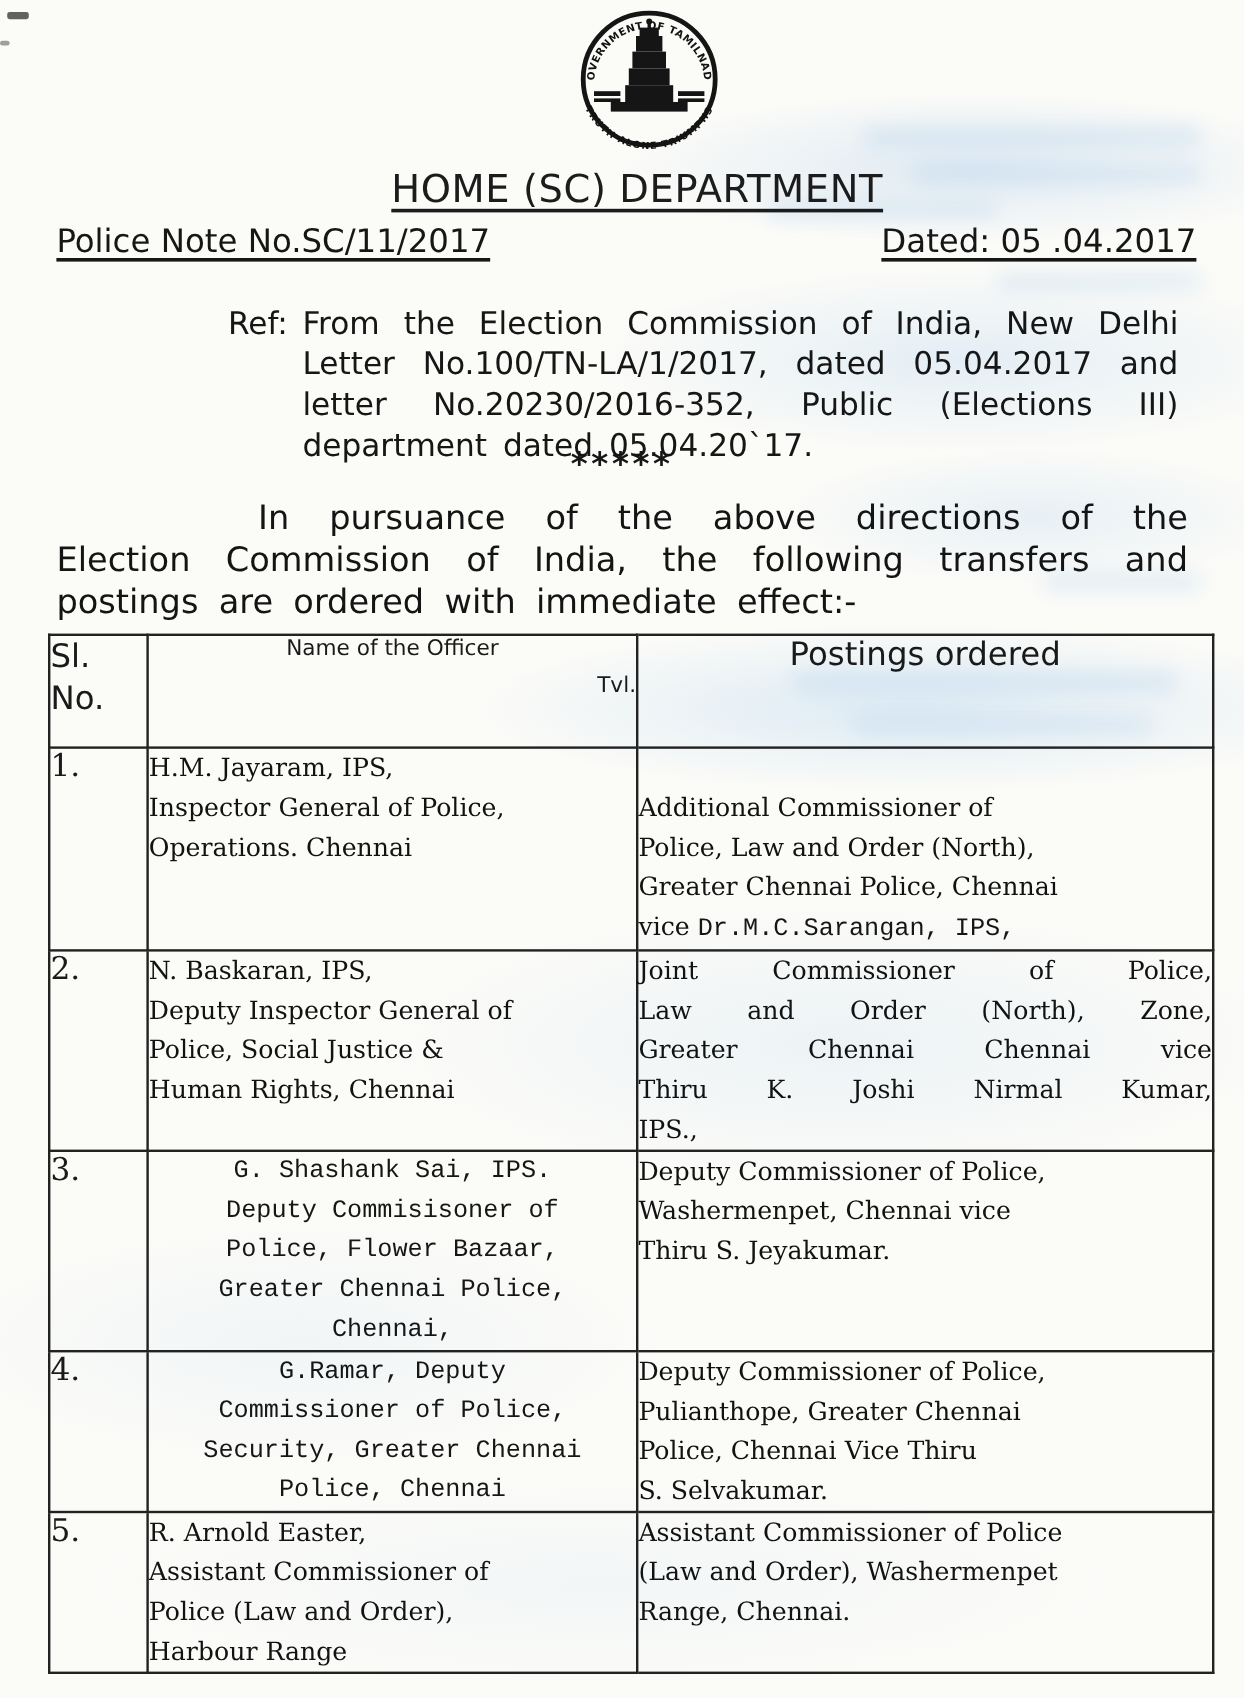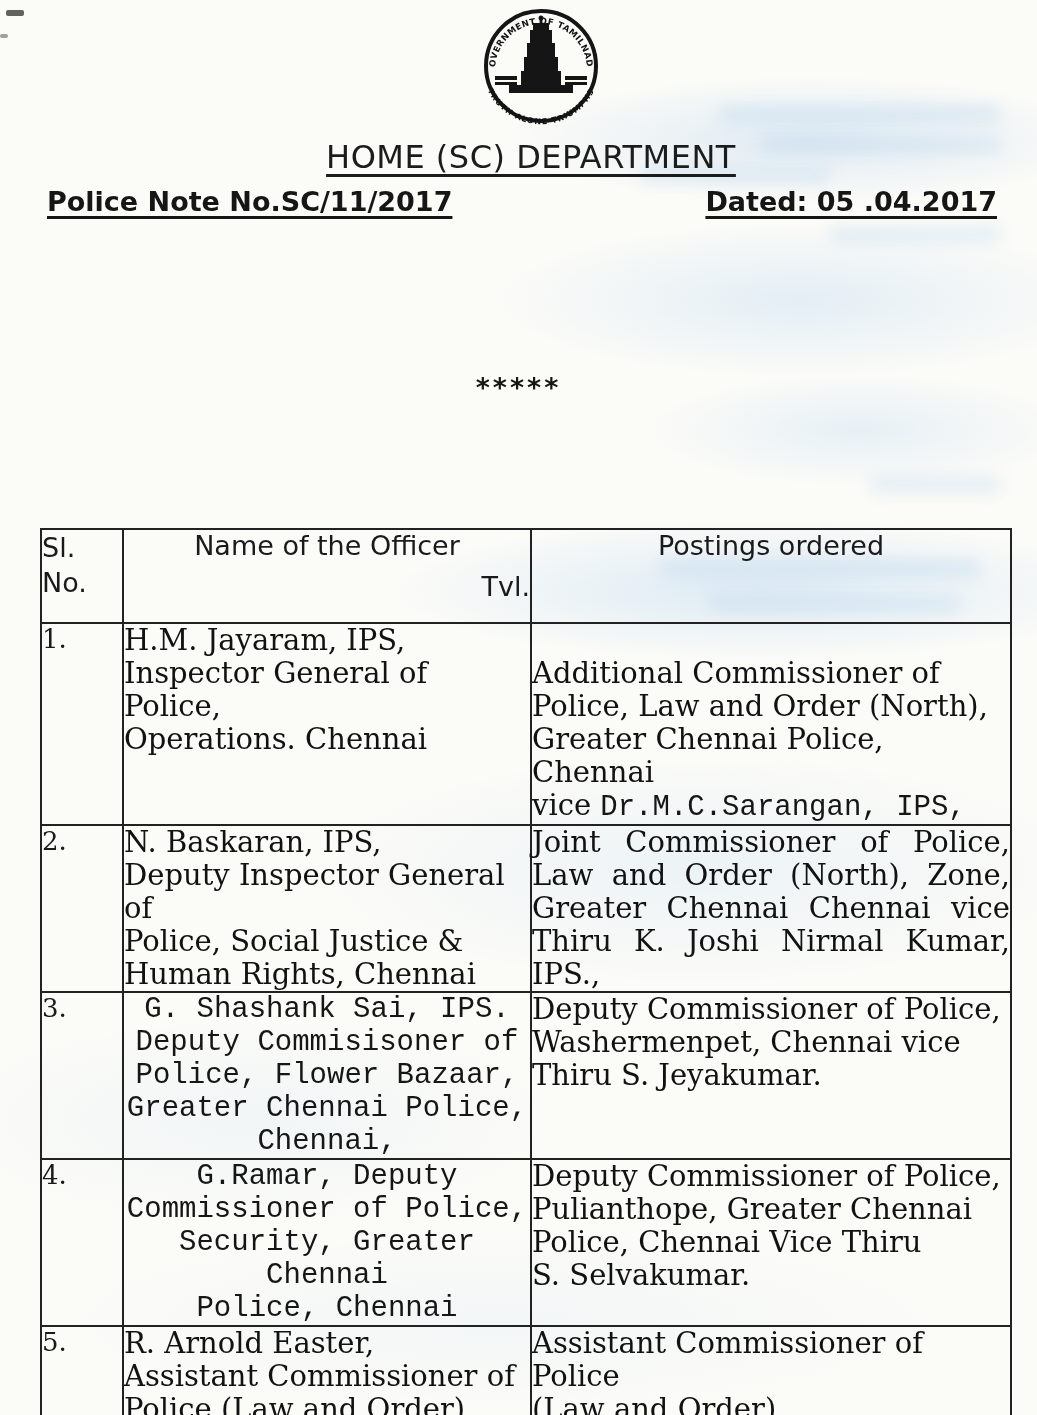--- a/index.html
+++ b/index.html
@@ -28,21 +28,21 @@
   .title{
     position:absolute;left:0;right:0;top:138px;
     text-align:center;font-size:32px;letter-spacing:.5px;color:#1c1c1c;margin-left:25px;
   }
   .title span{
     text-decoration:underline;text-decoration-thickness:2.5px;text-underline-offset:6px;
   }
   .note-row{
     position:absolute;left:47px;right:40px;top:186px;
     display:flex;justify-content:space-between;
-    font-size:27px;font-weight:bold;color:#161616;
+    font-size:27px;font-weight:normal;color:#161616;
   }
   .note-row span{
     text-decoration:underline;text-decoration-thickness:3px;text-underline-offset:5px;
   }
   .ref{
     position:absolute;left:190px;top:253px;width:792px;
     display:flex;font-size:26px;line-height:34px;color:#161616;
   }
   .ref .ref-label{flex:0 0 62px;}
   .ref .ref-body{width:730px;text-align:justify;word-spacing:5px;}
@@ -63,27 +63,27 @@
   }
   table.transfers col.c1{width:82px;}
   table.transfers col.c2{width:408px;}
   table.transfers col.c3{width:480px;}
   table.transfers th,table.transfers td{
     border:2.5px solid #222;vertical-align:top;padding:0;background:transparent;
     font-weight:normal;
   }
   .pre{white-space:pre-line;}
   thead .h1{font-size:27px;line-height:35px;padding:34px 0 4px 12px;text-align:left;}
-  thead .h2{font-size:27px;padding:8px 0 4px 0;}
+  thead .h2{font-size:18px;padding:8px 0 4px 0;}
   thead .h2 .h2-title{text-align:center;}
   thead .h2 .h2-sub{text-align:right;padding:10px 0 0 12px;}
   thead .h3{font-size:27px;padding:8px 0 0 0;text-align:center;border-radius:23px;}
 
   td.sl{font-size:26px;font-family:"DejaVu Serif",serif;padding:8px 0 0 15px;}
-  td.name,td.post{font-size:29px;line-height:33px;padding:7px 6px 6px 12px;}
+  td.name,td.post{font-size:21px;line-height:33px;padding:7px 6px 6px 12px;}
   td.post{padding:7px 8px 6px 10px;}
   .serif{font-family:"DejaVu Serif",serif;color:#121212;}
   .sans{font-family:Liberation Mono, monospace;color:#161616;text-align:center;}
   td.post.jlast{text-align:justify;text-align-last:justify;}
   tr.r1 td{height:160px;} tr.r2 td{height:162px;} tr.r3 td{height:160px;}
   tr.r4 td{height:131px;} tr.r5 td{height:123px;}
   thead tr th{height:92px;}
 </style>
 </head>
 <body>
@@ -130,23 +130,28 @@
 
   <div class="title">
     <span>HOME (SC) DEPARTMENT</span>
   </div>
 
   <div class="note-row">
     <span>Police Note No.SC/11/2017</span>
     <span>Dated: 05 .04.2017</span>
   </div>
 
+  <div class="ref">
+    <div class="ref-label">Ref:</div>
+    <div class="ref-body">From the Election Commission of India, New Delhi Letter No.100/TN-LA/1/2017, dated 05.04.2017 and letter No.20230/2016-352, Public (Elections III) department dated 05.04.20`17.</div>
+  </div>
 
   <div class="stars">*****</div>
 
+  <div class="para">In pursuance of the above directions of the Election Commission of India, the following transfers and postings are ordered with immediate effect:-</div>
 
   <table class="transfers">
     <colgroup>
         <col class="c1">
         <col class="c2">
         <col class="c3">
       </colgroup>
     <thead>
       <tr>
         <th class="h1 pre">Sl.

